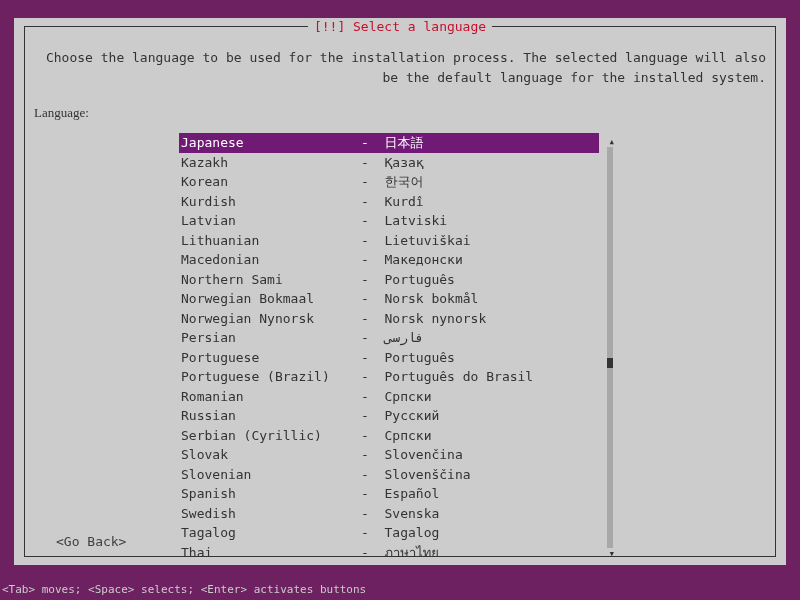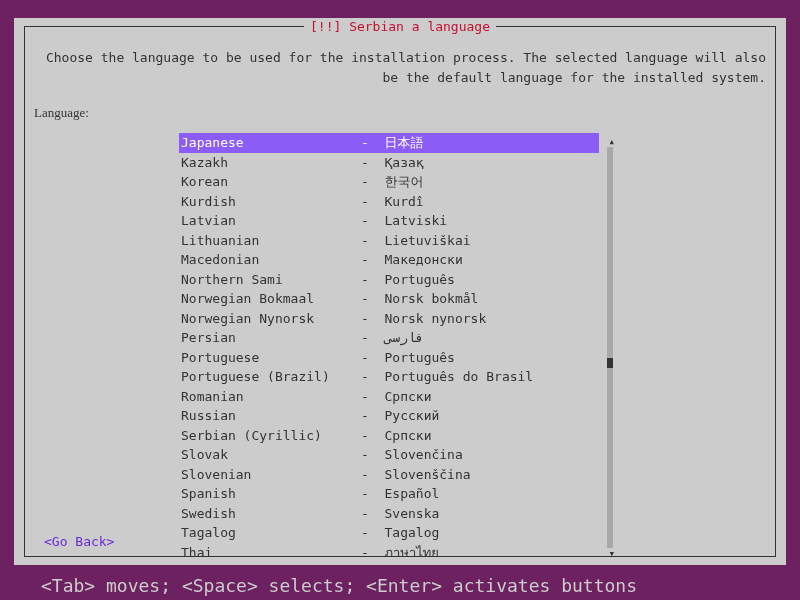--- a/index.html
+++ b/index.html
@@ -68,21 +68,21 @@
     }
     .list-items {
       line-height: 1.5;
     }
     .lang-row {
       white-space: pre;
       cursor: pointer;
       padding: 0 2px;
     }
     .lang-row.selected {
-      background: #8b5cf6;
+      background: #701a75;
       color: #ffffff;
     }
     .scroll-arrow-up, .scroll-arrow-down {
       position: absolute;
       right: -16px;
       font-size: 11px;
       color: #333333;
     }
     .scroll-arrow-up { top: 2px; }
     .scroll-arrow-down { bottom: 2px; }
@@ -98,39 +98,38 @@
       position: absolute;
       right: -14px;
       width: 6px;
       height: 10px;
       background: #333333;
       top: 225px;
     }
     .go-back {
       position: absolute;
       bottom: 14px;
-      left: 28px;
-      color: #6d28d9;
+      left: 40px;
+      color: #404040;
       cursor: pointer;
     }
     .footer-hint {
       position: absolute;
       bottom: 4px;
       left: 2px;
       color: #cccccc;
-      font-size: 18px;
-      margin-left: 39px;
+      font-size: 11px;
     }
   </style>
 </head>
 <body>
 
 <div class="dialog-box">
   <div class="box-frame"></div>
-  <div class="dialog-title">[!!] Serbian a language</div>
+  <div class="dialog-title">[!!] Select a language</div>
 
   <div class="dialog-content">
     <div class="instruction-text">Choose the language to be used for the installation process. The selected language will also be the default language for the installed system.</div>
     <div class="field-label">Language:</div>
 
     <div class="list-wrapper">
       <div class="scroll-arrow-up">▴</div>
       <div class="scroll-track"></div>
       <div class="scroll-thumb"></div>
       <div class="list-items" id="lang-list">

